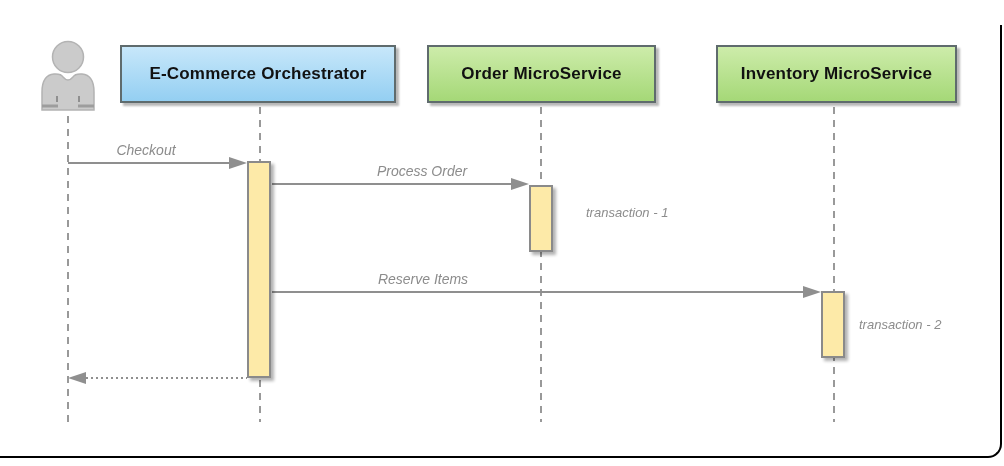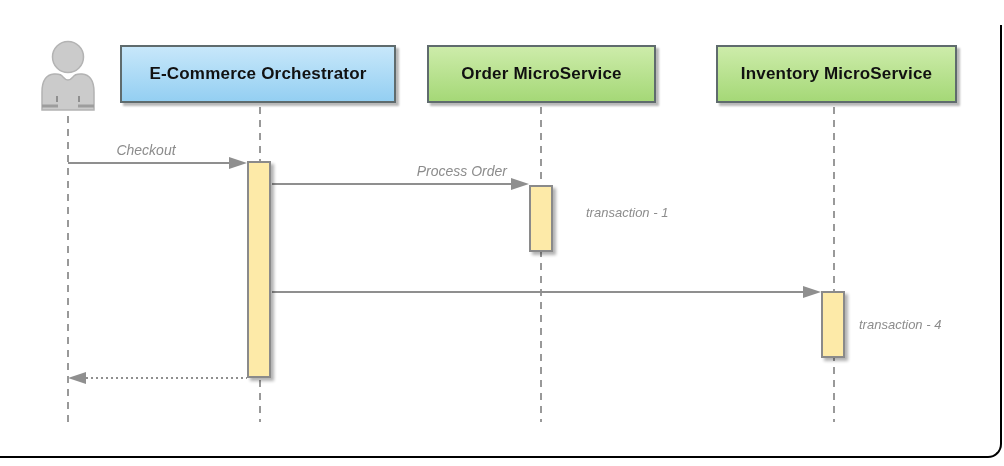--- a/index.html
+++ b/index.html
@@ -58,21 +58,21 @@
   .arrowhead.left{border-top:6px solid transparent;border-bottom:6px solid transparent;border-right:18px solid var(--line-gray,#8f8f8f);}
   .msg-label{
     position:absolute;text-align:center;font-style:italic;
     color:var(--label-gray,#8c8c8c);font-size:14px;white-space:nowrap;z-index:2;
   }
   .note-label{
     position:absolute;font-style:italic;color:var(--label-gray,#8c8c8c);
     font-size:13px;white-space:nowrap;z-index:4;
   }
   #lbl-checkout{left:76px;top:142px;width:140px;}
-  #lbl-process{left:337px;top:163px;width:170px;text-align:right;}
+  #lbl-process{left:337px;top:163px;width:170px;}
   #lbl-reserve{left:338px;top:271px;width:170px;}
   #lbl-placed{left:81px;top:356px;width:140px;}
   #lbl-t1{left:586px;top:205px;}
   #lbl-t2{left:859px;top:317px;}
   #line-checkout{left:68px;top:162px;width:163px;}
   #ah-checkout{left:229px;top:157px;}
   #line-process{left:272px;top:183px;width:240px;}
   #ah-process{left:511px;top:178px;}
   #line-reserve{left:272px;top:291px;width:532px;}
   #ah-reserve{left:803px;top:286px;}
@@ -118,20 +118,21 @@
   <div class="msg-line" id="line-checkout"></div>
   <div class="arrowhead right" id="ah-checkout"></div>
   <div class="msg-label" id="lbl-checkout">Checkout</div>
 
   <div class="msg-line" id="line-process"></div>
   <div class="arrowhead right" id="ah-process"></div>
   <div class="msg-label" id="lbl-process">Process Order</div>
 
   <div class="msg-line" id="line-reserve"></div>
   <div class="arrowhead right" id="ah-reserve"></div>
+  <div class="msg-label" id="lbl-reserve">Reserve Items</div>
 
   <div class="msg-line dotted" id="line-placed"></div>
   <div class="arrowhead left" id="ah-placed"></div>
 
   <div class="note-label" id="lbl-t1">transaction - 1</div>
-  <div class="note-label" id="lbl-t2">transaction - 4</div>
+  <div class="note-label" id="lbl-t2">transaction - 2</div>
 
 </div>
 
 </body></html>

